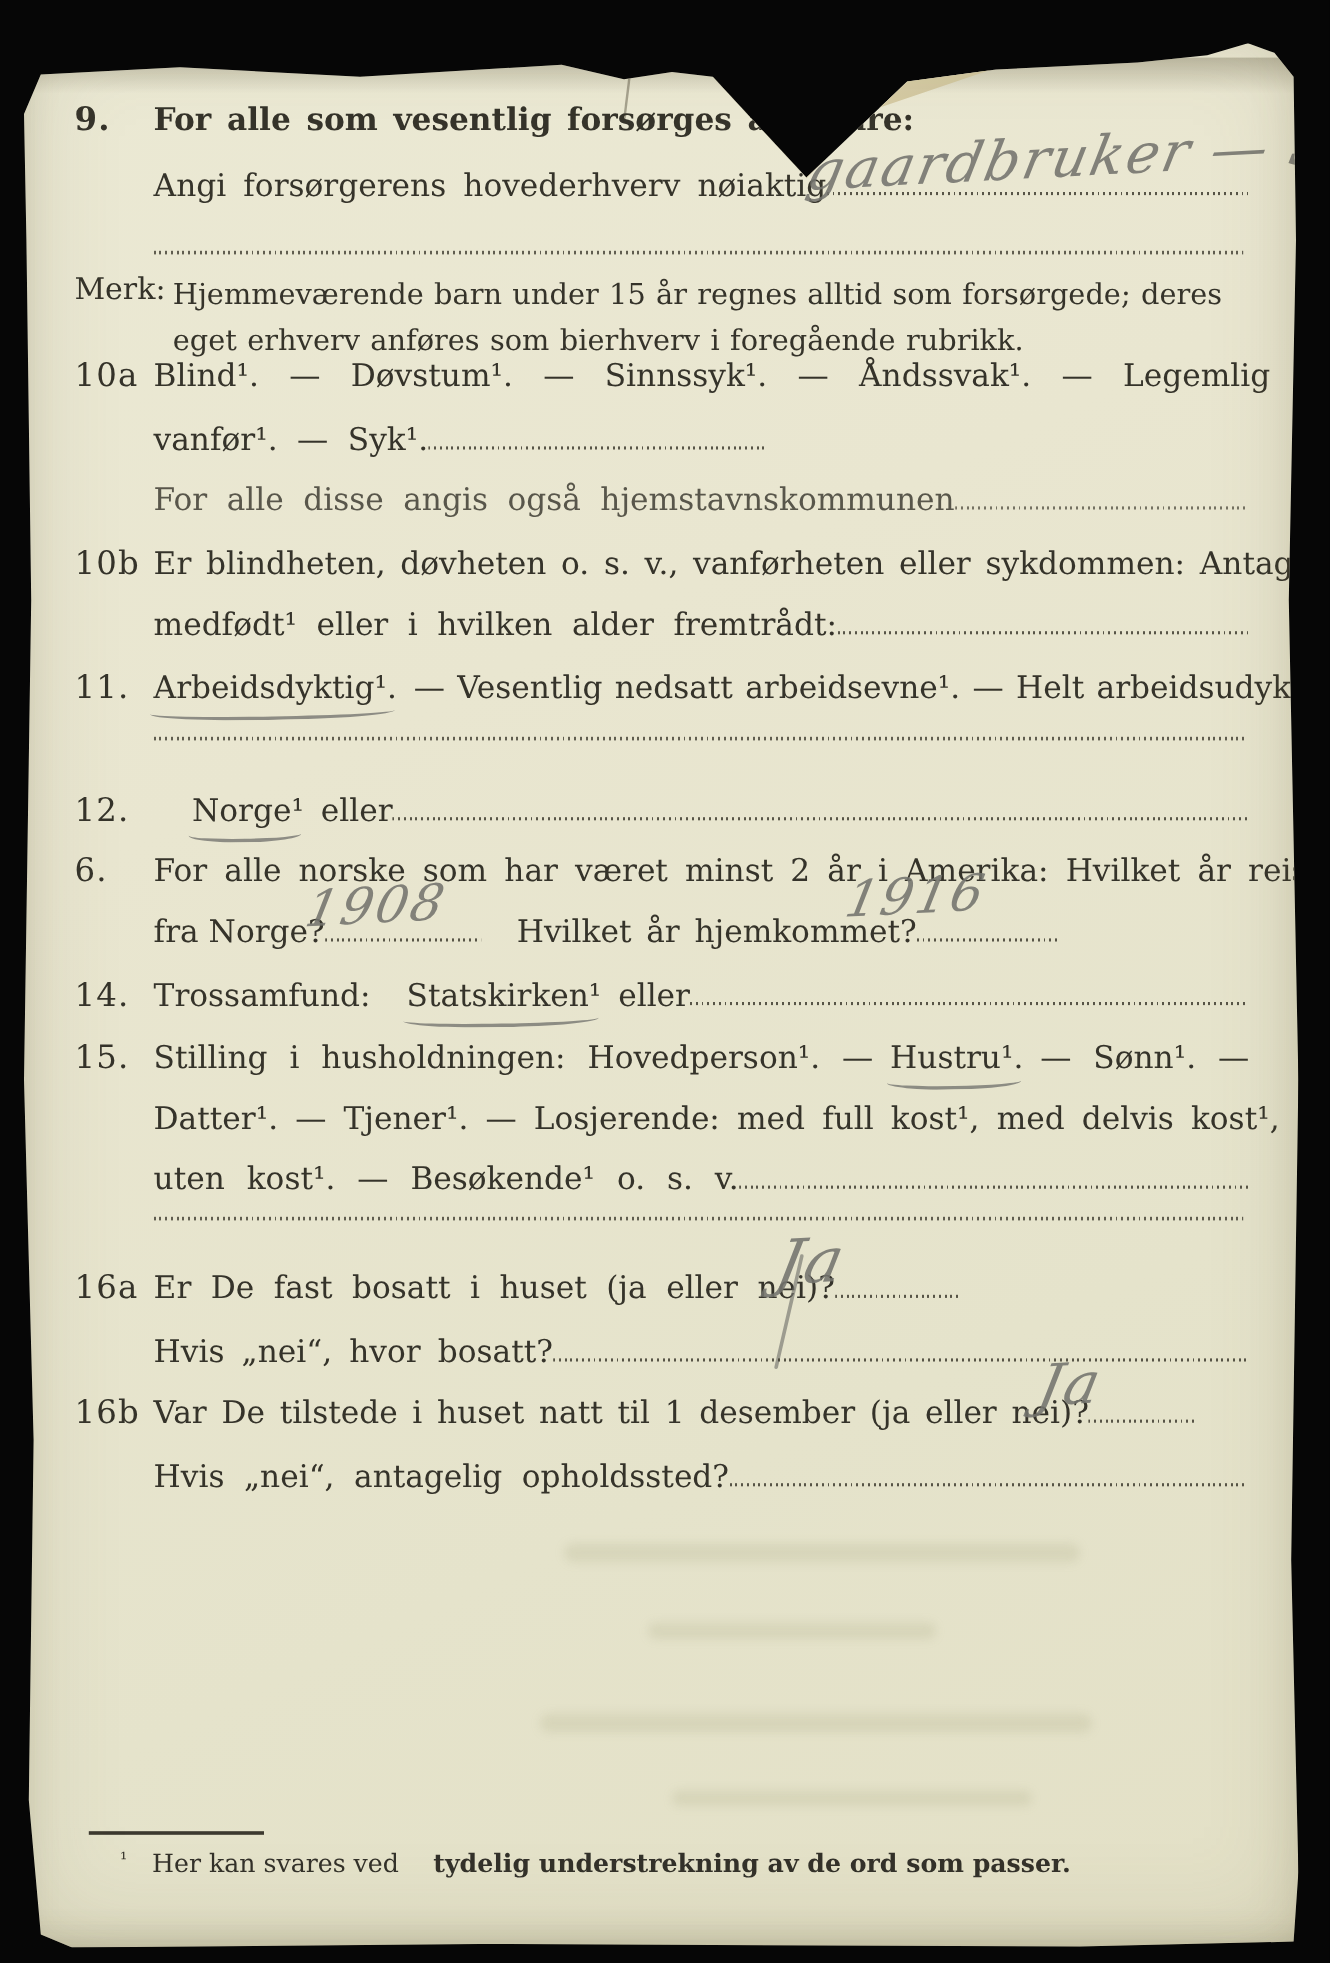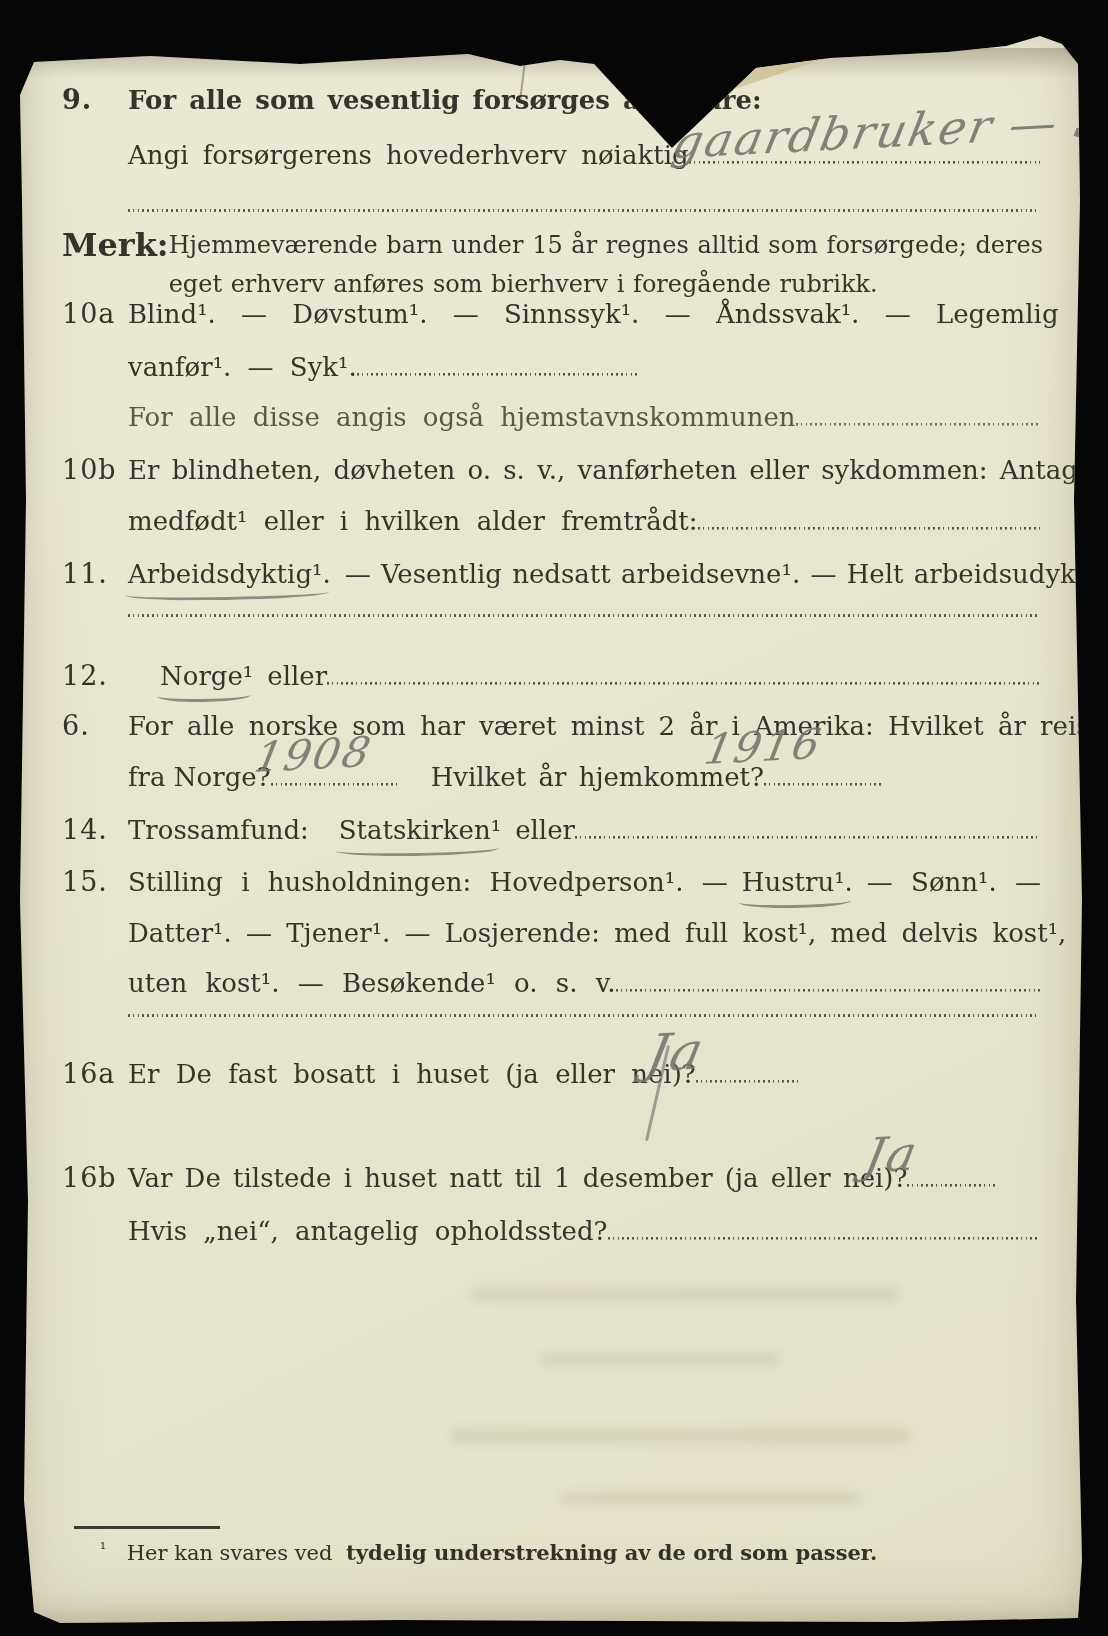--- a/index.html
+++ b/index.html
@@ -53,21 +53,21 @@
   .gap26{margin-left:32px;} .gap30{margin-left:30px;} .gap14{margin-left:14px;}
   .pu{position:relative;}
   .pu::after{content:"";position:absolute;left:-3px;right:2px;bottom:-11px;height:10px;
     border-bottom:3.5px solid rgba(118,118,112,.8);border-radius:50%;transform:rotate(-1deg);}
   .hw{
     position:absolute;font-style:italic;color:#74746e;opacity:.88;
     transform:skewX(-14deg) rotate(-3deg);letter-spacing:2px;white-space:nowrap;
   }
   .penstroke{position:absolute;width:2.5px;background:rgba(116,116,110,.65);border-radius:2px;}
   .merkwrap{position:absolute;left:62px;top:226px;display:flex;color:#35332a;}
-  .merklabel{flex:0 0 82px;font-weight:bold;font-size:32px;}
+  .merklabel{flex:0 0 82px;font-weight:normal;font-size:25px;}
   .merktext{width:895px;font-size:24px;line-height:39px;word-spacing:1px;white-space:normal;}
   .faded{opacity:.8;filter:blur(.3px);}
   .ghost{position:absolute;background:rgba(148,148,108,.16);filter:blur(4px);border-radius:9px;}
   .footrule{position:absolute;left:74px;top:1526px;width:146px;height:3px;background:#3c392f;}
   .footnote{position:absolute;left:100px;top:1540px;color:#33312a;font-size:21px;white-space:nowrap;}
   .fnmark{font-size:15px;vertical-align:6px;margin-right:14px;}
 </style>
 </head>
 <body>
 
@@ -175,20 +175,25 @@
 
   <div class="sep" style="left:128px;top:1014px;width:908px"></div>
 
   <div class="row" style="top:1058px">
     <span class="qno">16a</span>
     <span class="ws8">Er De fast bosatt i huset (ja eller nei)?</span>
     <span class="leader w105"></span>
   </div>
   <div class="hw" style="left:648px;top:1022px;font-size:52px">Ja</div>
   <div class="penstroke" style="left:656px;top:1044px;height:98px;transform:rotate(13deg)"></div>
+  <div class="row" style="top:1112px">
+    <span class="qno"></span>
+    <span class="ws6">Hvis „nei“, hvor bosatt?</span>
+    <span class="leader fill"></span>
+  </div>
 
   <div class="row" style="top:1162px">
     <span class="qno">16b</span>
     <span class="ws4">Var De tilstede i huset natt til 1 desember (ja eller nei)?</span>
     <span class="leader w90"></span>
   </div>
   <div class="hw" style="left:866px;top:1126px;font-size:48px">Ja</div>
   <div class="row" style="top:1216px">
     <span class="qno"></span>
     <span class="ws8">Hvis „nei“, antagelig opholdssted?</span>
@@ -197,17 +202,17 @@
 
   <div class="ghost" style="left:470px;top:1286px;width:430px;height:16px"></div>
   <div class="ghost" style="left:540px;top:1352px;width:240px;height:14px"></div>
   <div class="ghost" style="left:450px;top:1428px;width:460px;height:16px"></div>
   <div class="ghost" style="left:560px;top:1492px;width:300px;height:13px"></div>
 
   <div class="footrule"></div>
   <div class="footnote">
     <span class="fnmark">¹</span>
     <span>Her kan svares ved</span>
-    <span class="b" style="margin-left:7px">tydelig understrekning av de ord som passer.</span>
+    <span class="b" style="margin-left:22px">tydelig understrekning av de ord som passer.</span>
   </div>
 
   <div class="vig"></div>
 </div>
 
 </body></html>

